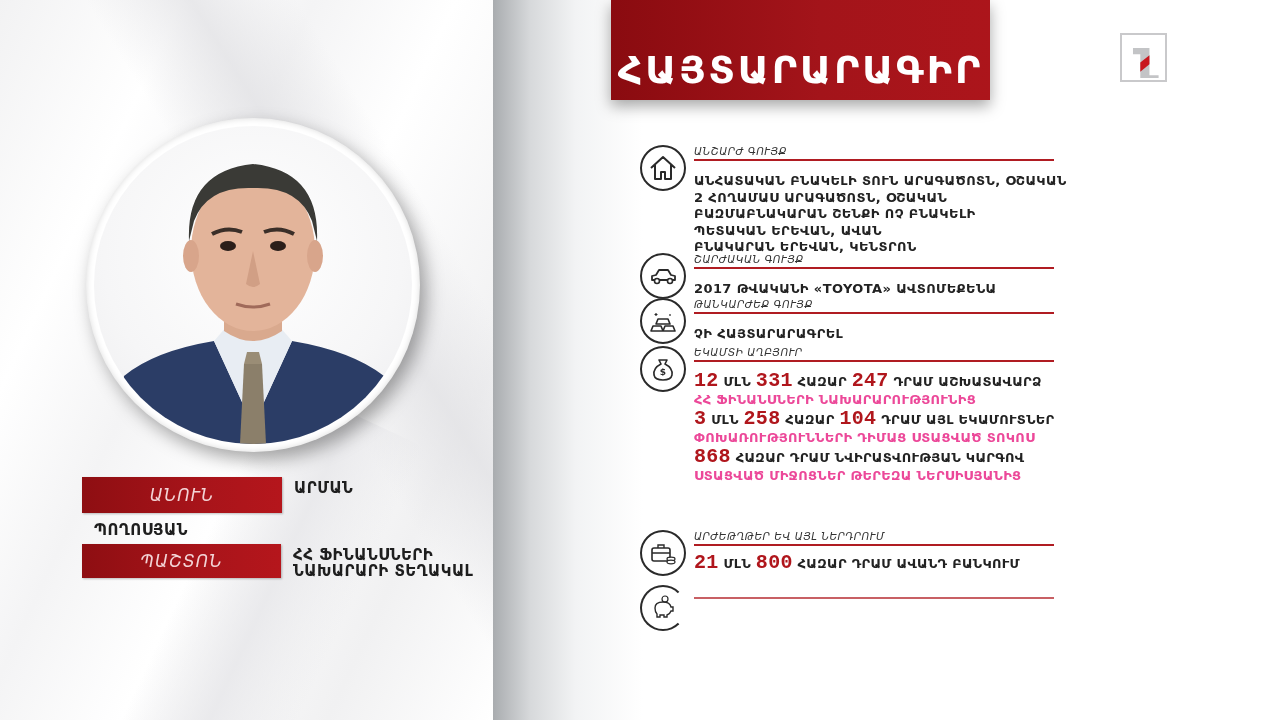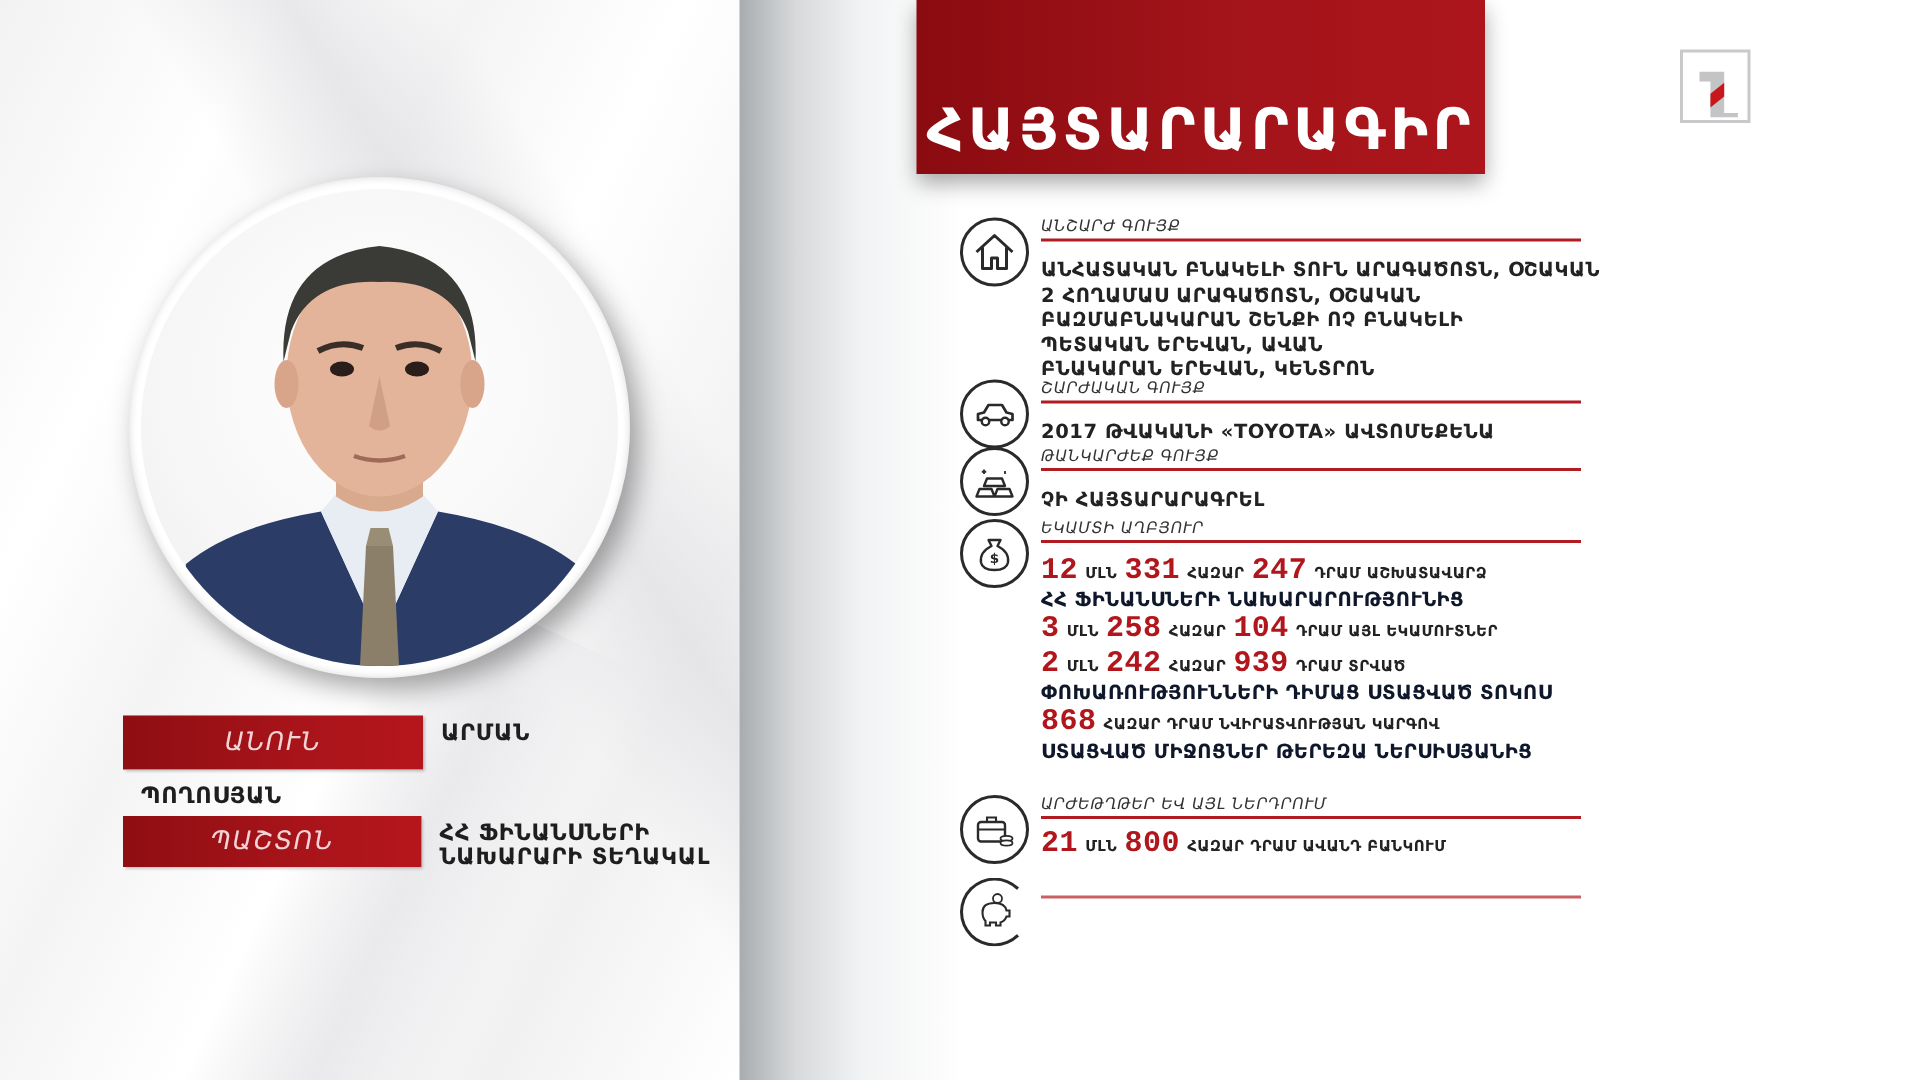--- a/index.html
+++ b/index.html
@@ -55,21 +55,21 @@
     }
 
     
     .divider {
       position: absolute; left: 493px; top: 0; width: 150px; height: 720px;
       background: linear-gradient(90deg, #a9acaf 0%, #d7d9db 25%, #f2f3f4 55%, #ffffff 100%);
     }
 
     
     .title-banner {
-      position: absolute; left: 611px; top: 0; width: 379px; height: 116px;
+      position: absolute; left: 611px; top: 0; width: 379px; height: 100px;
       background: linear-gradient(90deg, #8a0b10 0%, #a3141a 55%, #ac151b 100%);
       box-shadow: 0 6px 14px rgba(0,0,0,0.35);
       display: flex; align-items: flex-end; justify-content: center;
       padding-bottom: 10px;
     }
     .title-text {
       color: #ffffff; font-weight: bold; font-size: 38px; letter-spacing: 3px;
       line-height: 40px;
     }
 
@@ -93,22 +93,22 @@
       position: absolute; left: 54px; top: 0; width: 360px;
       font-style: italic; font-size: 10.5px; color: #333; letter-spacing: 0.5px;
       border-bottom: 2px solid #b01c22; padding-bottom: 1px; line-height: 13px;
     }
     .section .body {
       position: absolute; left: 54px; top: 28px; width: 420px;
       font-weight: bold; font-size: 13px; line-height: 16.5px; color: #222; letter-spacing: 0.4px;
     }
     .income-line { font-weight: bold; letter-spacing: 0.3px; white-space: nowrap; }
     .income-line .num { color: #b0161c; font-size: 20px; font-weight: bold; font-family: Liberation Mono, monospace; }
-    .income-line .unit { font-size: 10px; color: #222; }
-    .income-line.sub { font-size: 13px; color: #0f172a; line-height: 16px; }
+    .income-line .unit { font-size: 13px; color: #222; }
+    .income-line.sub { font-size: 13px; color: #ec4899; line-height: 16px; }
     .income-line.main { line-height: 21px; }
 
     .section.fading .head { color: #999; font-style: normal; border-bottom-color: #b01c22; opacity: 0.7; }
   </style>
 </head>
 <body>
 
 <div class="left-panel">
   <div class="streak1"></div>
   <div class="streak2"></div>
@@ -238,28 +238,20 @@
 
     <div class="income-line main">
       <span class="num">3</span>
       <span class="unit">ՄԼՆ</span>
       <span class="num">258</span>
       <span class="unit">ՀԱԶԱՐ</span>
       <span class="num">104</span>
       <span class="unit">ԴՐԱՄ ԱՅԼ ԵԿԱՄՈՒՏՆԵՐ</span>
     </div>
 
-    <div class="income-line main">
-      <span class="num">2</span>
-      <span class="unit">ՄԼՆ</span>
-      <span class="num">242</span>
-      <span class="unit">ՀԱԶԱՐ</span>
-      <span class="num">939</span>
-      <span class="unit">ԴՐԱՄ ՏՐՎԱԾ</span>
-    </div>
     <div class="income-line sub">ՓՈԽԱՌՈՒԹՅՈՒՆՆԵՐԻ ԴԻՄԱՑ ՍՏԱՑՎԱԾ ՏՈԿՈՍ</div>
 
     <div class="income-line main">
       <span class="num">868</span>
       <span class="unit">ՀԱԶԱՐ ԴՐԱՄ ՆՎԻՐԱՏՎՈՒԹՅԱՆ ԿԱՐԳՈՎ</span>
     </div>
     <div class="income-line sub">ՍՏԱՑՎԱԾ ՄԻՋՈՑՆԵՐ ԹԵՐԵԶԱ ՆԵՐՍԻՍՅԱՆԻՑ</div>
   </div>
 </div>
 

